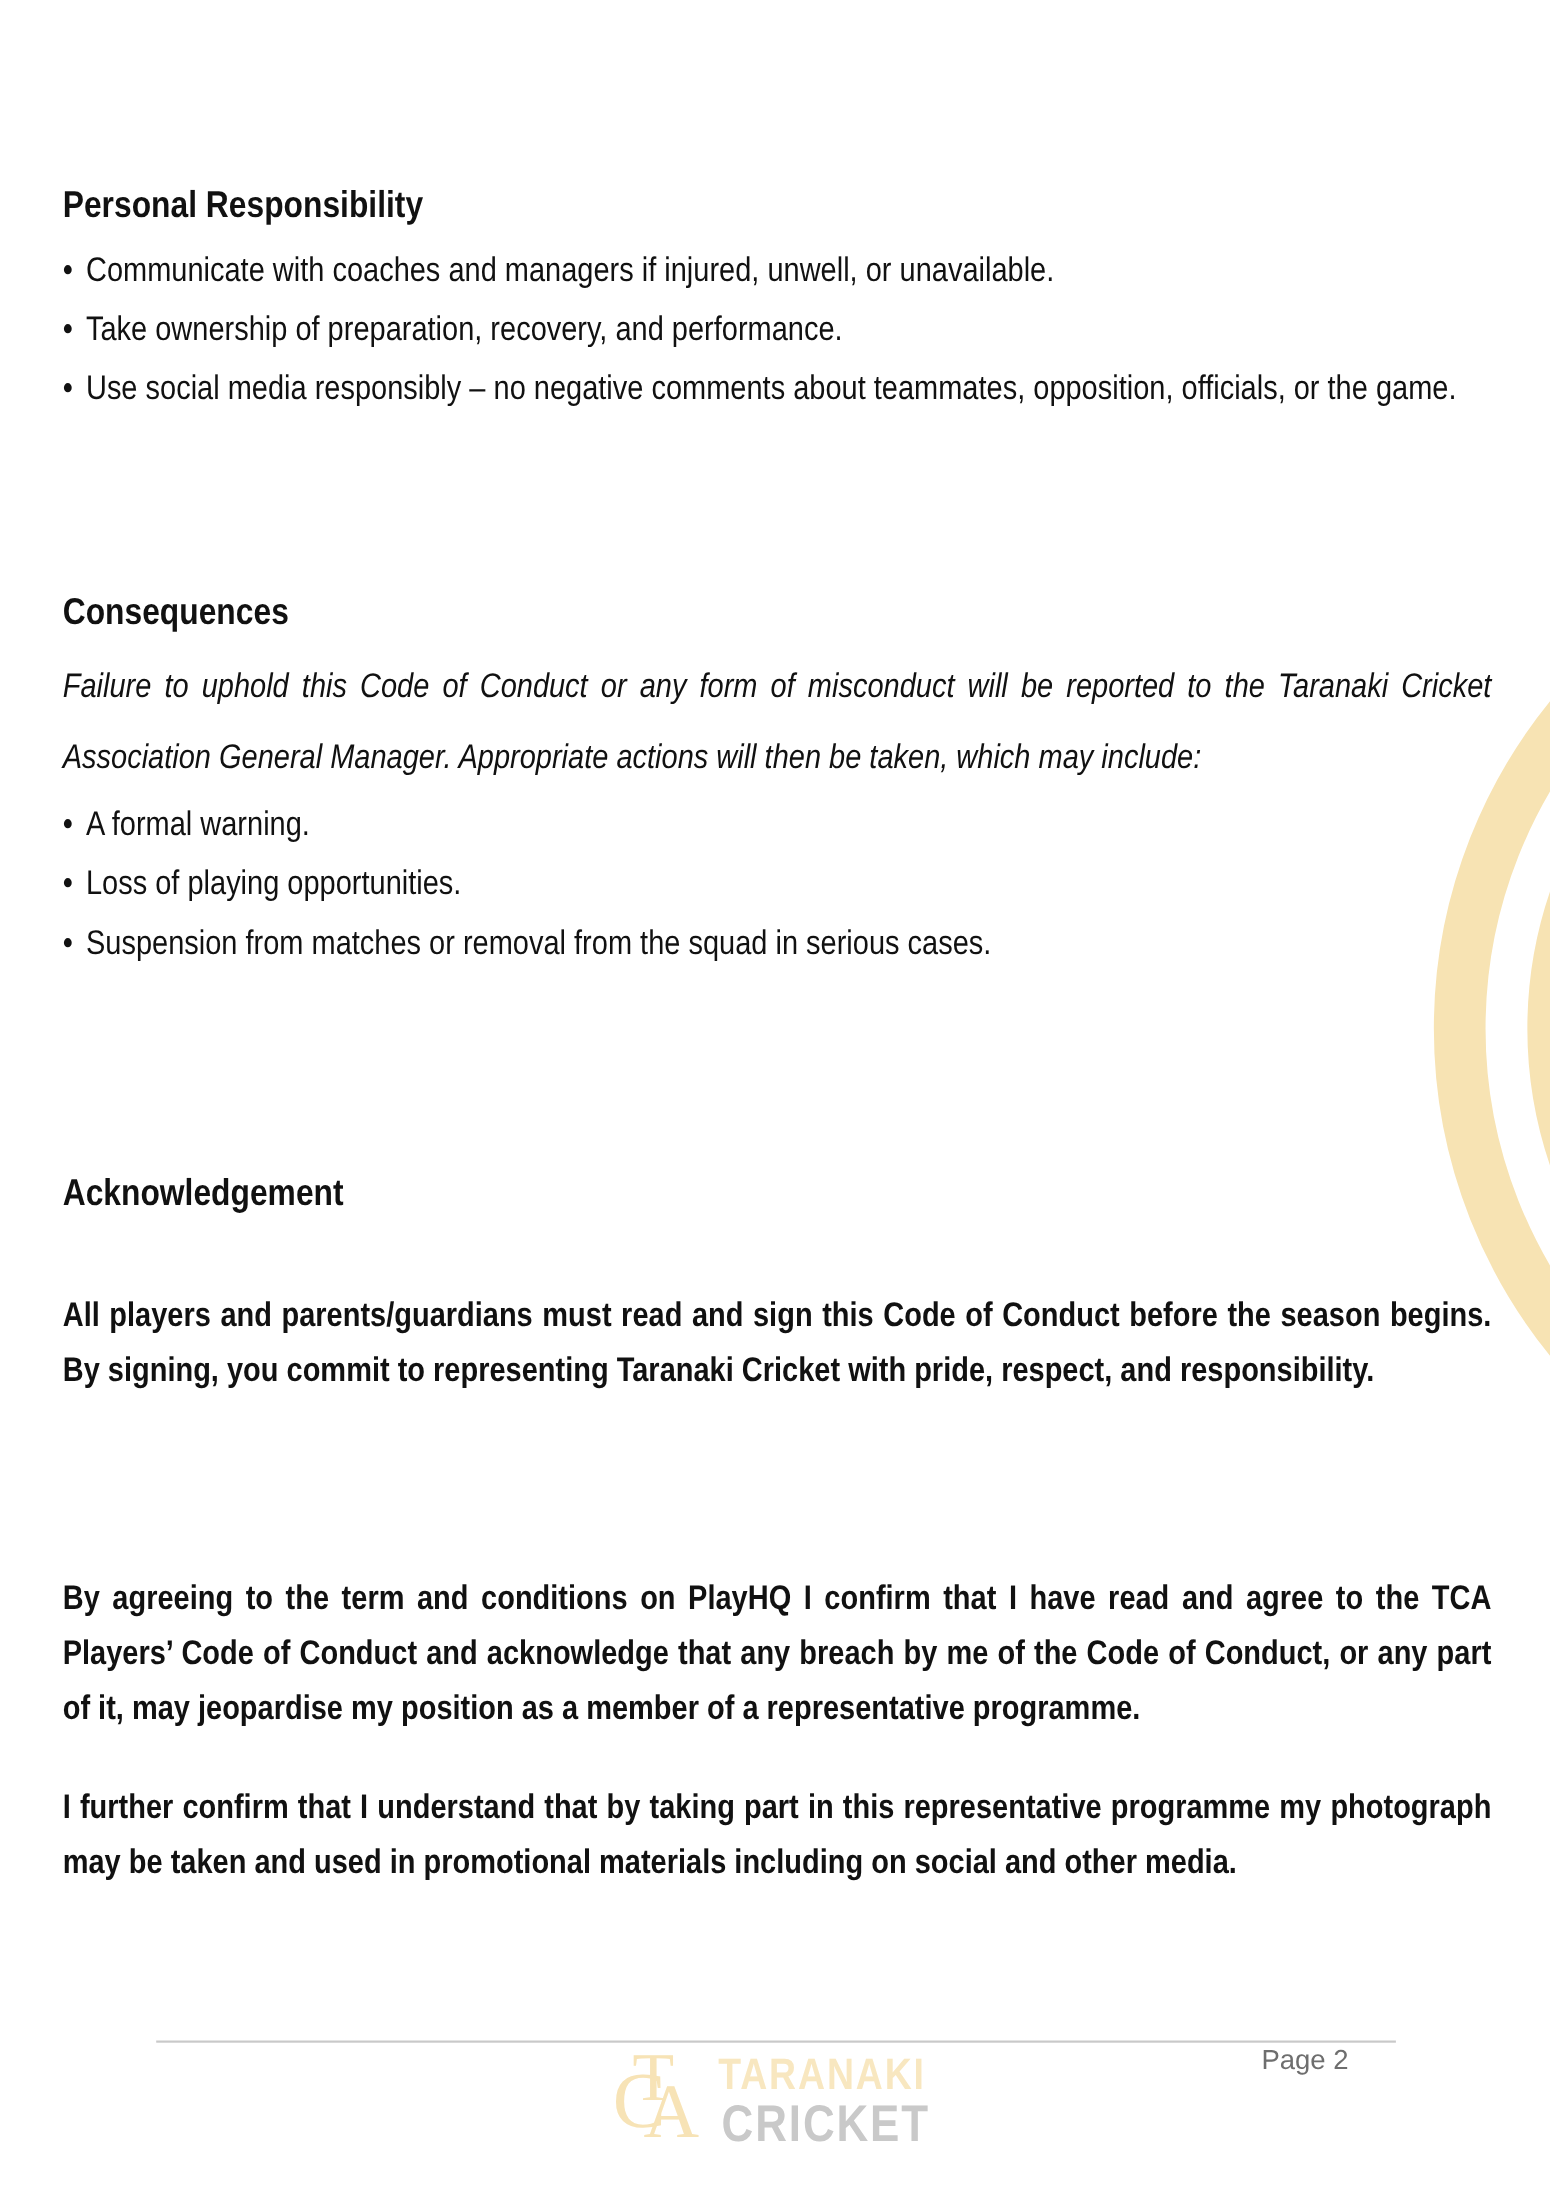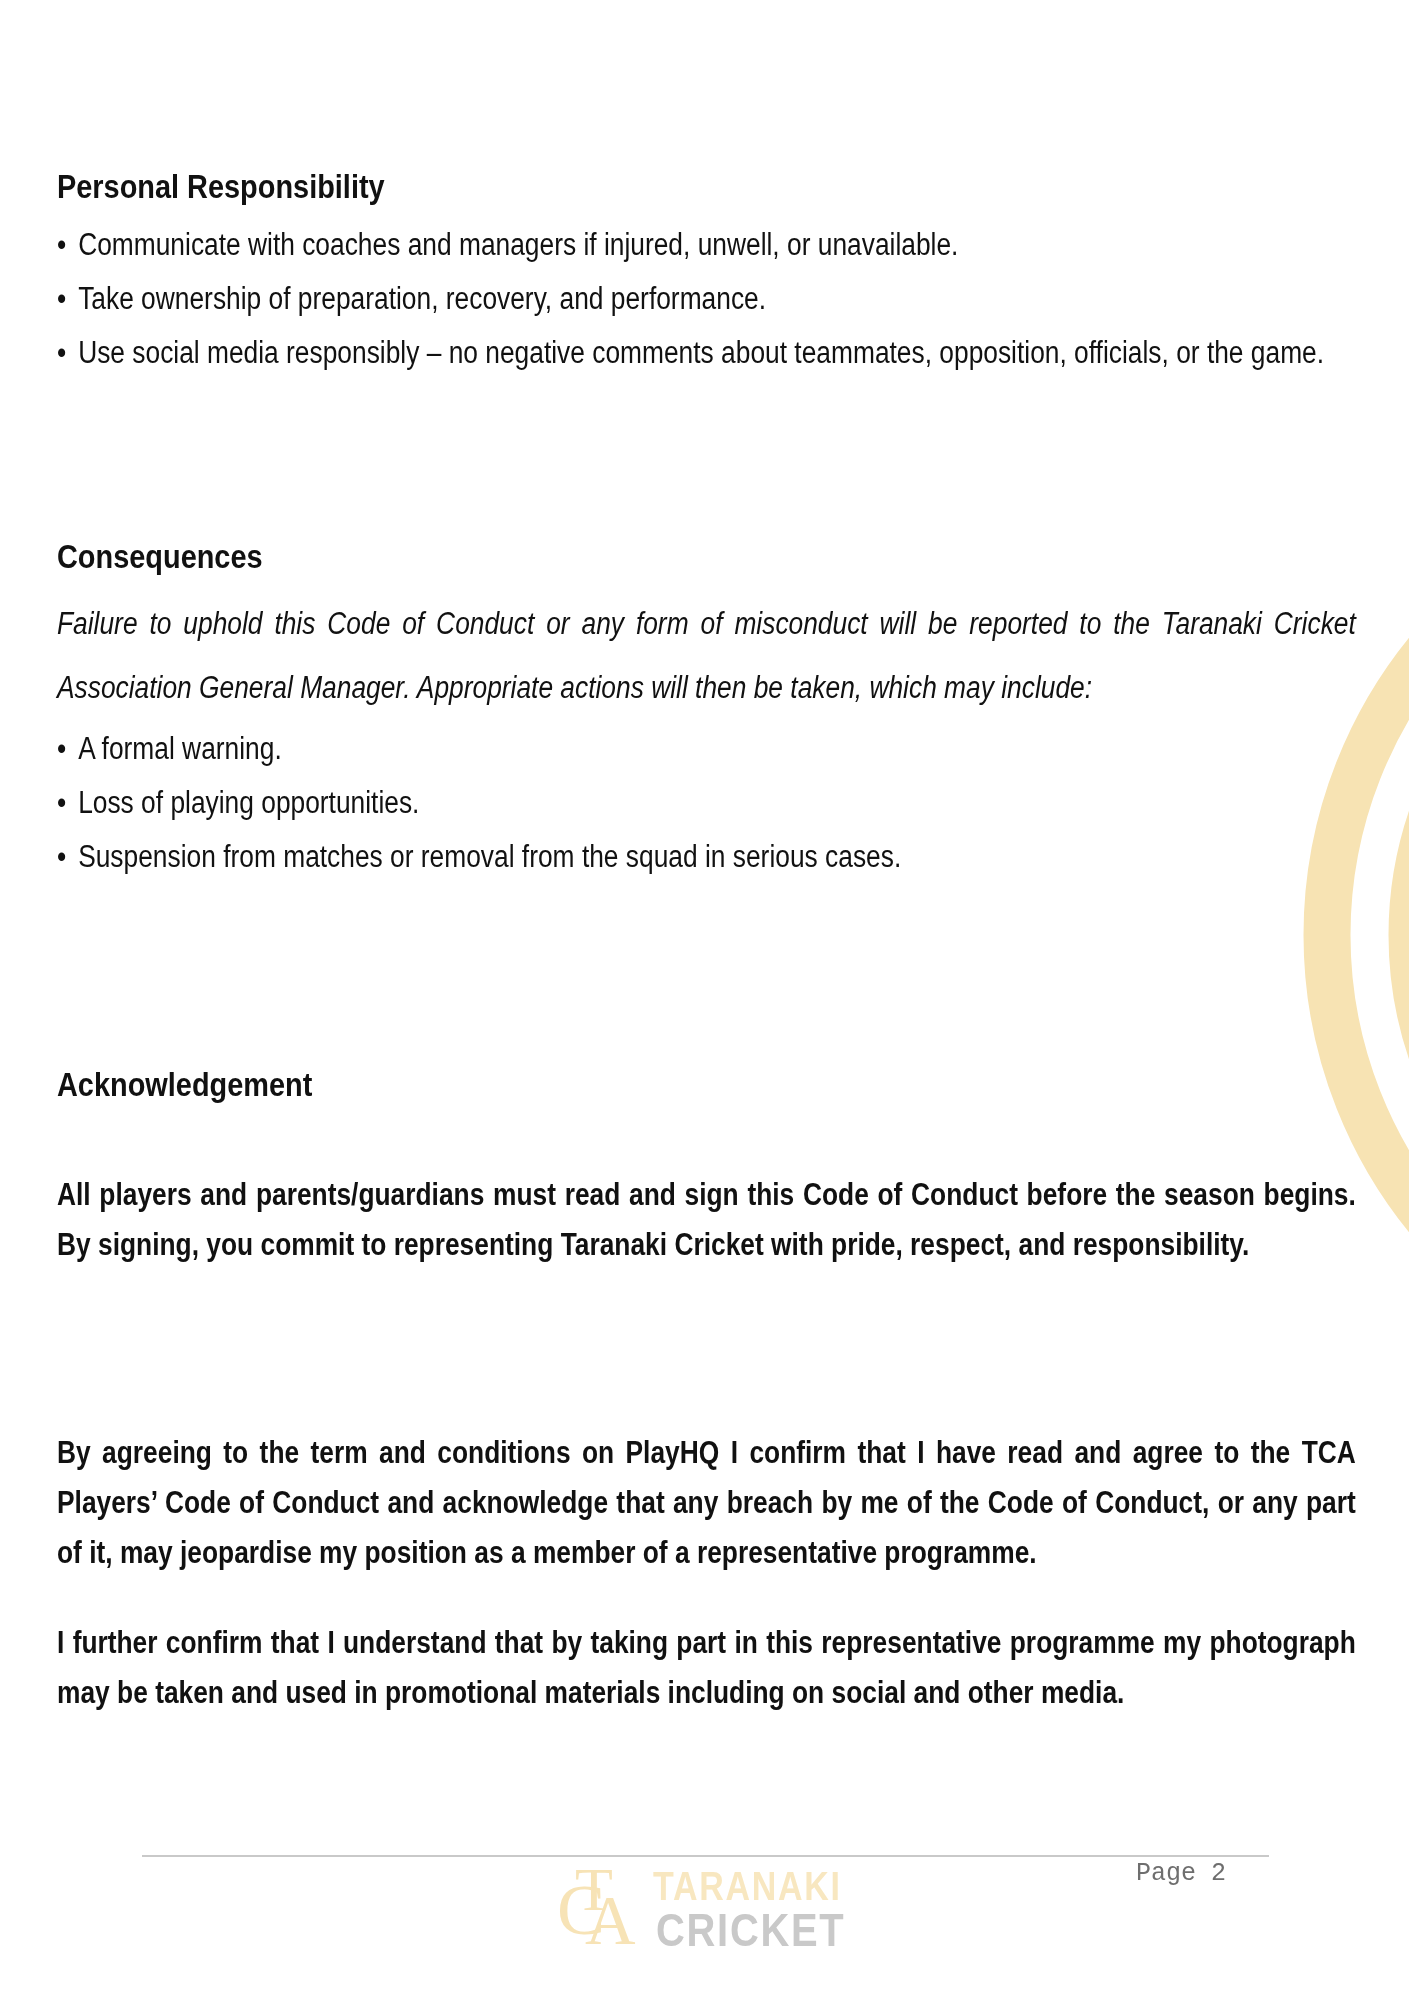--- a/index.html
+++ b/index.html
@@ -22,21 +22,21 @@
   .heading{
     font-size:34px;font-weight:bold;letter-spacing:0;
     line-height:40px;white-space:nowrap;
   }
   .bullets{font-size:31px;line-height:54px;text-align:justify;}
   .bullets p{margin:0;}
   .bullet-marker{margin-right:14px;}
   .intro-italic{font-style:italic;font-size:31px;line-height:64px;text-align:justify;margin:0;}
   .para-bold{font-weight:bold;font-size:31px;line-height:50px;text-align:justify;margin:0;}
   .footer-divider{height:2px;background:#c9c9c9;}
-  .page-number{font-size:25px;color:#6e6e6e;white-space:nowrap;font-family:Liberation Mono, monospace;}
+  .page-number{font-size:25px;color:#6e6e6e;white-space:nowrap;}
   .website{font-size:34px;color:#bdbdbd;letter-spacing:1.5px;white-space:nowrap;}
   .logo-word{
     font-weight:bold;transform:scaleX(0.85);transform-origin:0 0;
     letter-spacing:2px;white-space:nowrap;line-height:1;
   }
   .logo-taranaki{font-size:40px;color:#f8e7c0;}
   .logo-cricket{font-size:47px;color:#c9c9c9;}
   .monogram{font-family:"Liberation Serif",serif;color:#f7e3b6;line-height:1;}
   .monogram span{position:absolute;}
 </style>

